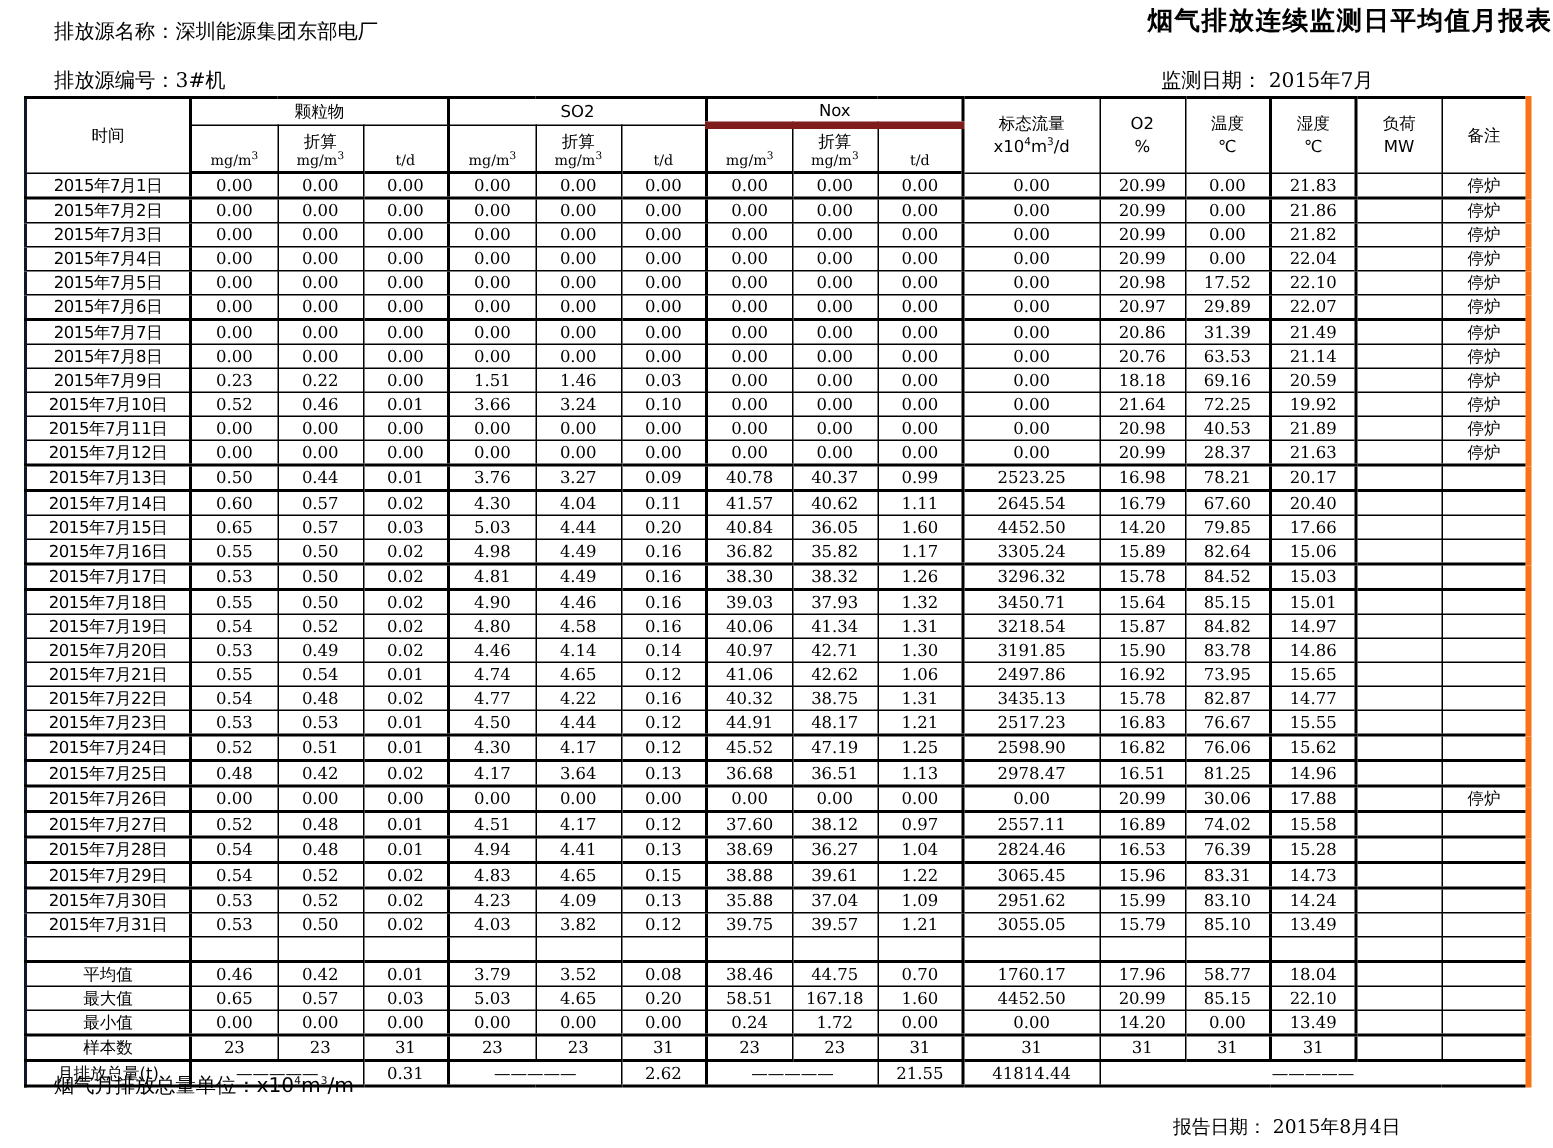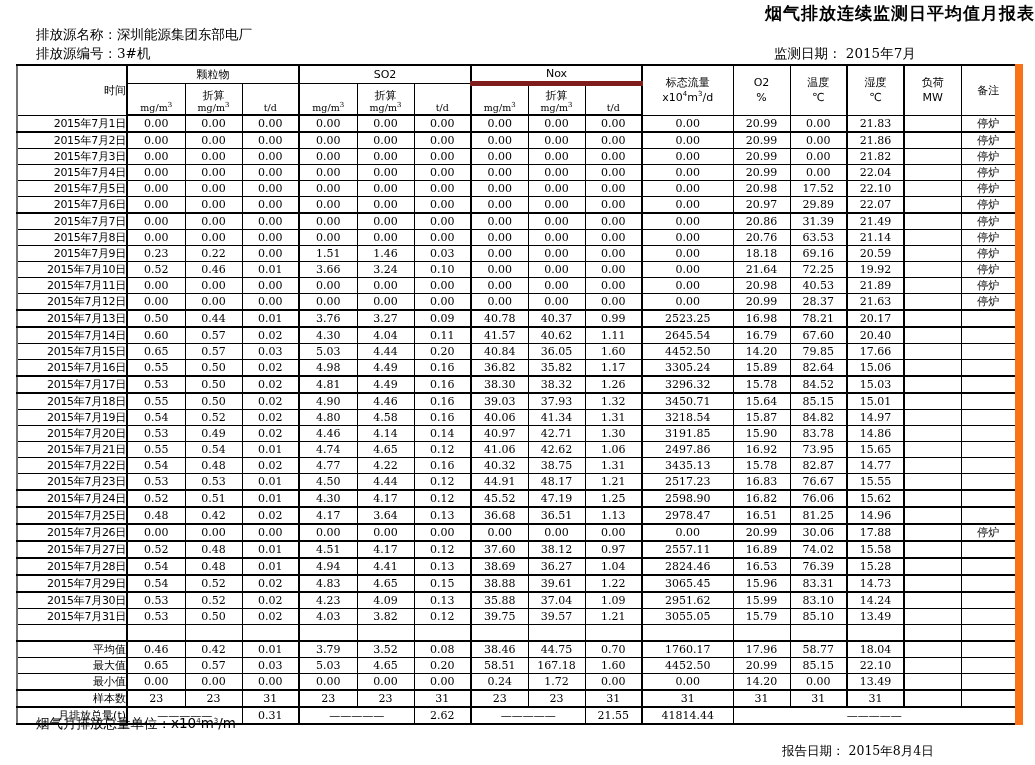--- a/index.html
+++ b/index.html
@@ -8,40 +8,40 @@
   .title { position:absolute; left:0; width:1035px; top:2px; text-align:right;
            font-size:17px; font-weight:bold; letter-spacing:1px;
            font-family:"DejaVu Sans","Liberation Sans",sans-serif; }
   .meta { position:absolute; font-size:13.5px;
           font-family:"DejaVu Sans","Liberation Sans",sans-serif; }
   .meta .val { font-family:"DejaVu Serif","Liberation Serif",serif; }
   table.rep { position:absolute; left:16px; top:64px; border-collapse:collapse;
               table-layout:fixed; font-size:11px; }
   table.rep td { border:1px solid #000; padding:0; text-align:center; vertical-align:middle;
                  height:15px; line-height:15px; white-space:nowrap; overflow:hidden; }
-  table.rep td.tl { border-left:2px solid #737373;text-align:right; }
-  table.rep td.tr { border-right:8px solid #f97316; }
+  table.rep td.tl { border-left:2px solid #0f172a; }
+  table.rep td.tr { border-right:4px solid #f97316; }
   table.rep td.gl { border-left:2px solid #000; }
   table.rep tr.toprow td { border-top:2px solid #000; }
   table.rep tr.thickbot td { border-bottom:2px solid #000; }
   table.rep td.hdr { font-family:"DejaVu Sans","Liberation Sans",sans-serif; font-size:11px; }
   table.rep td.unit { font-size:9.5px; vertical-align:bottom; line-height:12px; }
   .date { font-family:"DejaVu Sans","Liberation Sans",sans-serif; font-size:11px; letter-spacing:-0.3px; }
   .lbl { font-family:"DejaVu Sans","Liberation Sans",sans-serif; }
   .note { font-family:"DejaVu Sans","Liberation Sans",sans-serif; font-size:11px; }
   sup { font-size:7px; line-height:0; }
   .footer { position:absolute; font-size:13.5px;
             font-family:"DejaVu Sans","Liberation Sans",sans-serif; }
 </style>
 </head>
 <body>
 
 <div class="title">烟气排放连续监测日平均值月报表</div>
 
-<div class="meta" style="left:36px; top:26px;text-align:center;">
+<div class="meta" style="left:36px; top:12px;text-align:center;">
   <span>排放源名称：</span><span>深圳能源集团东部电厂</span>
 </div>
 <div class="meta" style="left:36px; top:45px;">
   <span>排放源编号：</span><span class="val">3#机</span>
 </div>
 <div class="meta" style="left:774px; top:45px;">
   <span>监测日期：</span>&nbsp;<span class="val">2015年7月</span>
 </div>
 
 <table class="rep" id="rep">

